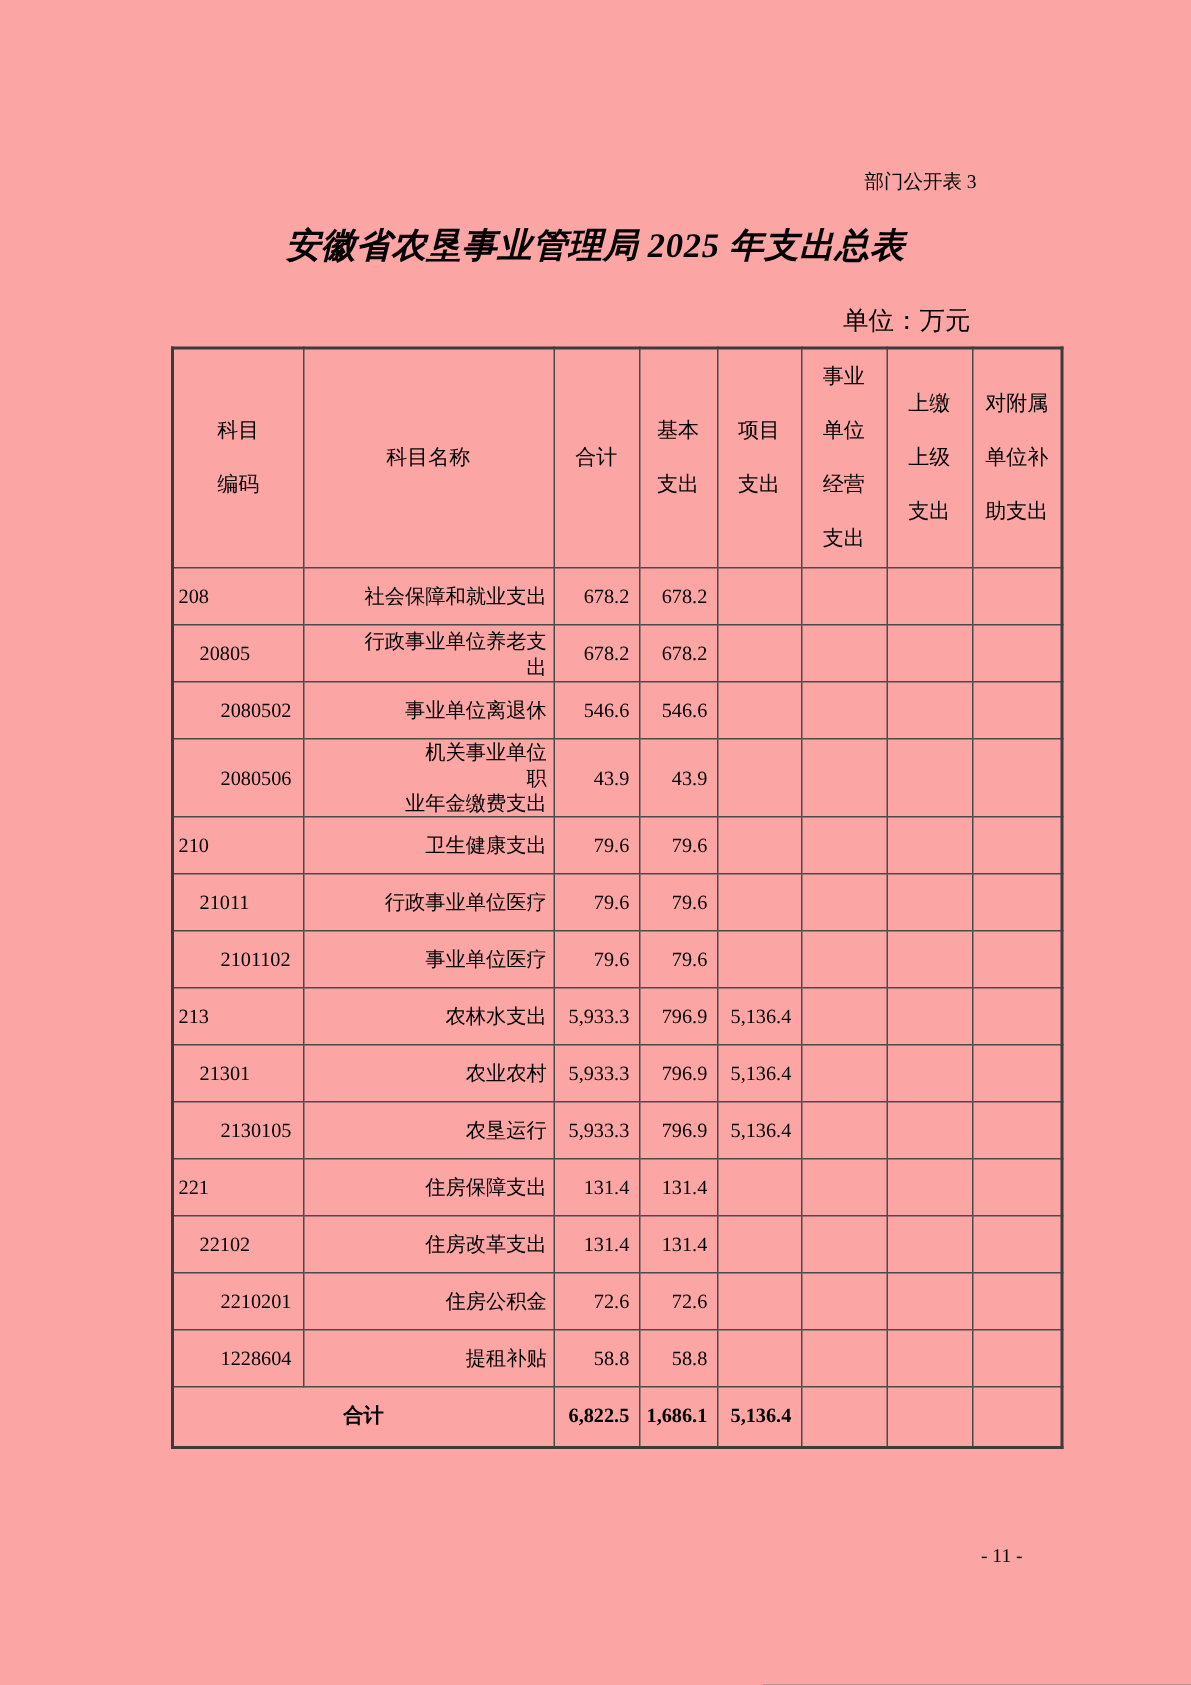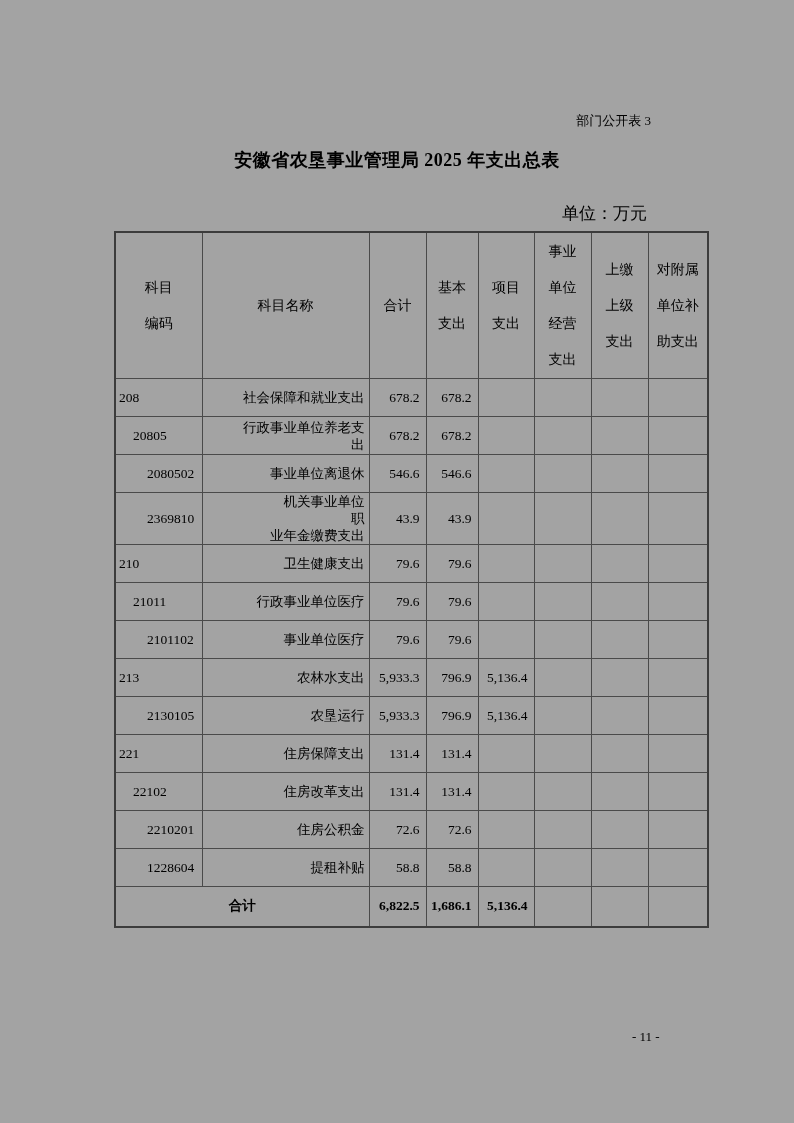--- a/index.html
+++ b/index.html
@@ -5,43 +5,44 @@
   html, body {
     margin: 0;
     padding: 0;
     background: #888;
   }
   .page {
     position: relative;
     width: 794px;
     height: 1123px;
     margin: 0 auto;
-    background: #a3a3a3;
+    background: #fca5a5;
     font-family: "Liberation Serif", "DejaVu Serif", serif;
     color: #000;
     overflow: hidden;
   }
   .doc-label {
     position: absolute;
     top: 113px;
     right: 143px;
     font-size: 13px;
     line-height: 15px;
   }
   .title {
     position: absolute;
     top: 148px;
     left: 0;
     width: 100%;
     margin: 0;
     text-align: center;
-    font-size: 18px;
+    font-size: 23px;
     font-weight: bold;
     letter-spacing: 0.5px;
     font-family: "Liberation Serif", "DejaVu Serif", serif;
+    font-style: italic;
   }
   .unit-note {
     position: absolute;
     top: 206px;
     right: 147px;
     font-size: 17px;
     line-height: 15px;
   }
   table.budget-table {
     position: absolute;
@@ -94,21 +95,21 @@
     vertical-align: middle;
   }
   tr.total-row td { font-weight: bold; }
   td.total-label {
     text-align: center;
     vertical-align: middle;
   }
   .page-number {
     position: absolute;
     top: 1029px;
-    left: 632px;
+    left: 654px;
     font-size: 13px;
   }
 </style>
 </head>
 <body>
 
 <div class="page">
   <div class="doc-label">部门公开表 3</div>
   <h1 class="title">安徽省农垦事业管理局 2025 年支出总表</h1>
   <div class="unit-note">单位：万元</div>
@@ -171,21 +172,21 @@
           <td class="code lvl3">2080502</td>
           <td class="name lvl3">事业单位离退休</td>
           <td class="num">546.6</td>
           <td class="num">546.6</td>
           <td class="num"></td>
           <td class="num"></td>
           <td class="num"></td>
           <td class="num"></td>
         </tr>
         <tr>
-          <td class="code lvl3">2369810</td>
+          <td class="code lvl3">2080506</td>
           <td class="name lvl3 wrapped">机关事业单位职
 业年金缴费支出</td>
           <td class="num">43.9</td>
           <td class="num">43.9</td>
           <td class="num"></td>
           <td class="num"></td>
           <td class="num"></td>
           <td class="num"></td>
         </tr>
         <tr>
@@ -214,20 +215,30 @@
           <td class="num">79.6</td>
           <td class="num">79.6</td>
           <td class="num"></td>
           <td class="num"></td>
           <td class="num"></td>
           <td class="num"></td>
         </tr>
         <tr>
           <td class="code lvl1">213</td>
           <td class="name lvl1">农林水支出</td>
+          <td class="num">5,933.3</td>
+          <td class="num">796.9</td>
+          <td class="num">5,136.4</td>
+          <td class="num"></td>
+          <td class="num"></td>
+          <td class="num"></td>
+        </tr>
+        <tr>
+          <td class="code lvl2">21301</td>
+          <td class="name lvl2">农业农村</td>
           <td class="num">5,933.3</td>
           <td class="num">796.9</td>
           <td class="num">5,136.4</td>
           <td class="num"></td>
           <td class="num"></td>
           <td class="num"></td>
         </tr>
         <tr>
           <td class="code lvl3">2130105</td>
           <td class="name lvl3">农垦运行</td>

